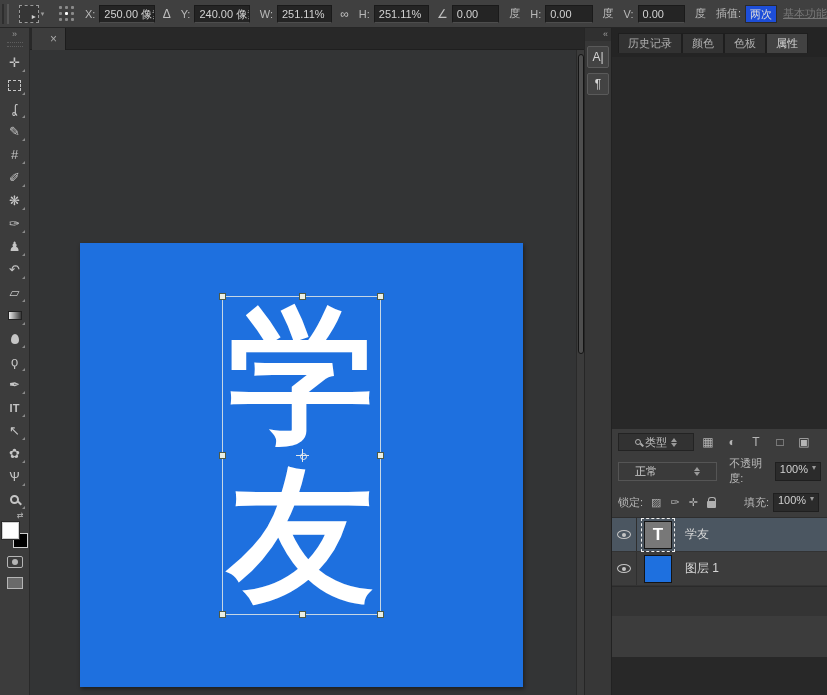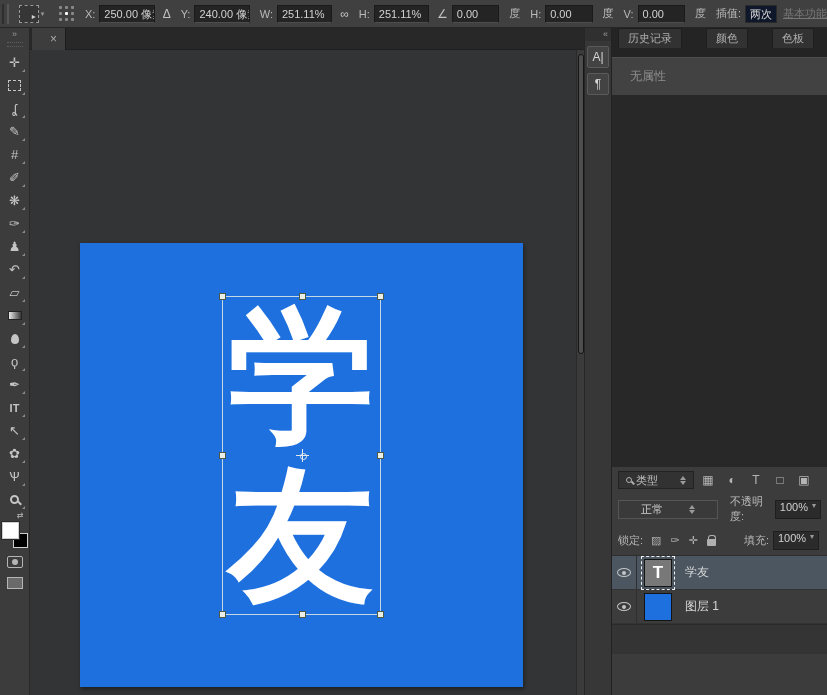--- a/index.html
+++ b/index.html
@@ -13,21 +13,21 @@
   .tool-chip { width:20px; height:18px; border:1px dashed #9a9a9a; margin-left:10px; position:relative; background:#363636; }
   .tool-chip .cur { position:absolute; right:2px; bottom:1px; font-size:8px; color:#d0d0d0; }
   .mini-caret { font-size:7px; color:#9a9a9a; margin-left:2px; }
   .refgrid { width:17px; height:17px; margin-left:14px; display:grid; grid-template-columns:repeat(3,1fr); grid-template-rows:repeat(3,1fr); }
   .refgrid i { width:3px; height:3px; background:#8a8a8a; border-radius:1px; align-self:center; justify-self:center; }
   .refgrid i.on { background:#ffffff; }
   .ob-label { margin-left:10px; white-space:nowrap; }
   .ob-field { margin-left:4px; width:56px; height:18px; background:#242424; border:1px solid #1a1a1a; border-bottom-color:#4d4d4d; color:#d2d2d2; line-height:16px; padding-left:4px; overflow:hidden; white-space:nowrap; }
   .ob-field.sm { width:48px; }
   .ob-icon { margin-left:8px; color:#c0c0c0; font-size:12px; }
-  .interp-box { margin-left:4px; height:18px; background:#0f172a; border:1px solid #2a2a2a; color:#dcdcdc; line-height:16px; padding:0 4px; white-space:nowrap; }
+  .interp-box { margin-left:4px; height:18px; background:#1d4ed8; border:1px solid #2a2a2a; color:#dcdcdc; line-height:16px; padding:0 4px; white-space:nowrap; }
   .ws-btn { margin-left:6px; color:#767676; white-space:nowrap;text-decoration:underline; }
 
   
   #toolbar { left:0; top:28px; width:30px; height:667px; background:#3c3c3c; border-right:1px solid #292929; display:flex; flex-direction:column; align-items:center; }
   .tb-collapse { font-size:9px; color:#9a9a9a; height:12px; line-height:12px; }
   .tb-grip { width:16px; height:5px; border-top:1px dotted #5d5d5d; border-bottom:1px dotted #5d5d5d; margin:2px 0 4px; }
   .tool { width:24px; height:23px; display:flex; align-items:center; justify-content:center; color:#c5c5c5; font-size:13px; position:relative; }
   .tool::after { content:""; position:absolute; right:2px; bottom:2px; border-left:3px solid transparent; border-bottom:3px solid #8a8a8a; }
   .tool .shape-marquee { width:13px; height:11px; border:1px dashed #c5c5c5; }
   .tool .shape-gradient { width:14px; height:9px; border:1px solid #222; background:linear-gradient(to right,#e8e8e8,#3a3a3a); }
@@ -64,38 +64,38 @@
   .refpoint::after { content:""; position:absolute; left:4px; top:-2px; width:1px; height:13px; background:#e2e8ec; box-shadow:0 0 0 0 transparent; }
   .refpoint i { position:absolute; top:4px; left:-2px; width:13px; height:1px; background:#e2e8ec; }
 
   
   #mini-dock { left:584px; top:28px; width:28px; height:667px; background:#373737; border-left:1px solid #262626; border-right:1px solid #222; }
   #mini-dock .dock-head { height:13px; background:#303030; text-align:right; font-size:9px; color:#9d9d9d; line-height:12px; padding-right:3px; }
   .dock-btn { width:22px; height:22px; margin:5px auto 0; background:#434343; border:1px solid #5a5a5a; border-radius:2px; color:#d5d5d5; font-size:12px; display:flex; align-items:center; justify-content:center; }
 
   
   #right-dock { left:612px; top:28px; width:215px; height:667px; background:#282828; }
-  .ptab-row { display:flex; align-items:flex-start; height:29px; padding-left:6px; background:#242424;gap:24px; }
+  .ptab-row { display:flex; align-items:center; height:29px; padding-left:6px; background:#242424; }
   .ptab { height:20px; padding:0 9px; font-size:11px; color:#adadad; background:#323232; border:1px solid #1e1e1e; border-bottom:none; line-height:19px; white-space:nowrap; }
   .ptab.active { background:#424242; color:#dadada; }
   #props-body { height:38px; background:#424242; border-top:1px solid #4f4f4f; font-size:12px; color:#8f8f8f; padding:10px 0 0 18px; }
   #dock-gap { height:372px; background:#282828; }
 
   #layers-body { background:#3c3c3c; height:228px; }
   .lrow { display:flex; align-items:center; font-size:11px; color:#b9b9b9; }
   #filter-row { padding:4px 6px 3px; }
-  .filter-dd { width:76px; height:18px; background:#323232; border:1px solid #232323; display:flex; align-items:center; padding:0 7px; color:#c0c0c0; }
+  .filter-dd { width:76px; height:18px; background:#323232; border:1px solid #232323; display:flex; align-items:center; padding:0 16px; color:#c0c0c0; }
   .filter-dd .mag { width:6px; height:6px; border:1.5px solid #b0b0b0; border-radius:50%; position:relative; margin-right:4px; }
   .filter-dd .mag::after { content:""; position:absolute; width:4px; height:1.5px; background:#b0b0b0; transform:rotate(45deg); right:-4px; bottom:-1px; }
   .updown { margin-left:auto; display:flex; flex-direction:column; gap:1px; }
   .updown::before { content:""; border:3px solid transparent; border-bottom:4px solid #9a9a9a; border-top:none; }
   .updown::after { content:""; border:3px solid transparent; border-top:4px solid #9a9a9a; border-bottom:none; }
   .fbtn { width:20px; height:18px; margin-left:4px; display:flex; align-items:center; justify-content:center; color:#b5b5b5; font-size:12px; }
   #blend-row { padding:2px 6px 3px; }
-  .blend-dd { width:108px; height:19px; background:#3a3a3a; border:1px solid #555; display:flex; align-items:center; padding:0 22px; color:#d0d0d0; }
+  .blend-dd { width:108px; height:19px; background:#3a3a3a; border:1px solid #555; display:flex; align-items:center; padding:0 16px; color:#d0d0d0; }
   .val-box { height:19px; background:#2b2b2b; border:1px solid #1f1f1f; display:flex; align-items:flex-start; padding:0 4px; color:#d0d0d0; margin-left:4px; }
   .dd-arrow { margin-left:4px; font-size:8px; color:#9a9a9a; }
   #lock-row { padding:4px 6px 5px; border-bottom:1px solid #2e2e2e; }
   .lock-icons { display:flex; gap:9px; margin-left:8px; color:#b0b0b0; font-size:11px; align-items:center; }
   .mini-lock { width:9px; height:7px; background:#b0b0b0; border-radius:1px; position:relative; margin-top:4px; }
   .mini-lock::before { content:""; position:absolute; left:1.5px; top:-4px; width:6px; height:5px; border:1.5px solid #b0b0b0; border-bottom:none; border-radius:3px 3px 0 0; }
 
   .layer-row { display:flex; align-items:center; height:34px; background:#3c3c3c; border-bottom:1px solid #333; font-size:12px; color:#d6d6d6; }
   .layer-row.selected { background:#4b5661; }
   .eye-cell { width:25px; align-self:stretch; border-right:1px solid #2f2f2f; display:flex; align-items:center; justify-content:center; }
@@ -265,23 +265,20 @@
 </div>
 
 <div id="right-dock" class="abs">
 
   <div class="ptab-row">
     <div class="ptab">历史记录</div>
     <div class="ptab">颜色</div>
     <div class="ptab">色板</div>
     <div class="ptab active">属性</div>
   </div>
-  <div id="props-body">
-    <span>无属性</span>
-  </div>
   <div id="dock-gap"></div>
 
 
   <div id="layers-body">
     <div class="lrow" id="filter-row">
       <div class="filter-dd">
         <span class="mag"></span>
         <span>类型</span>
         <span class="updown"></span>
       </div>

